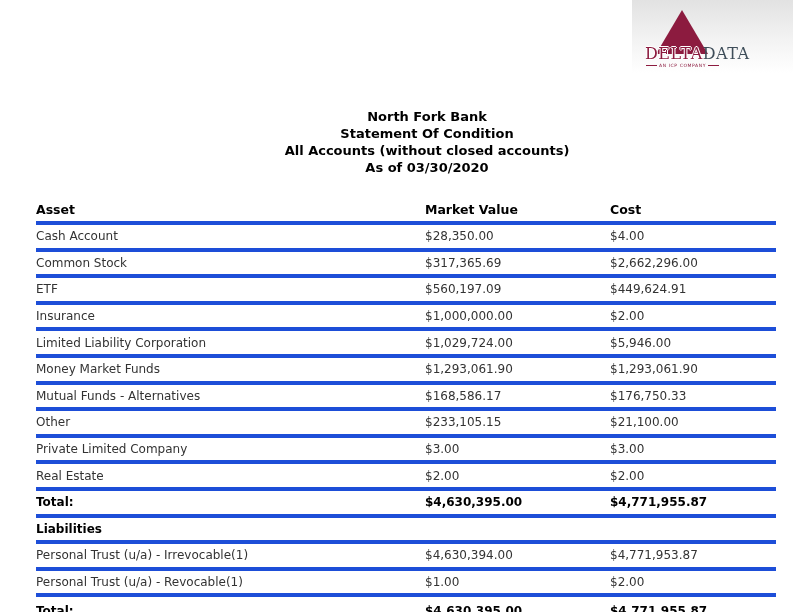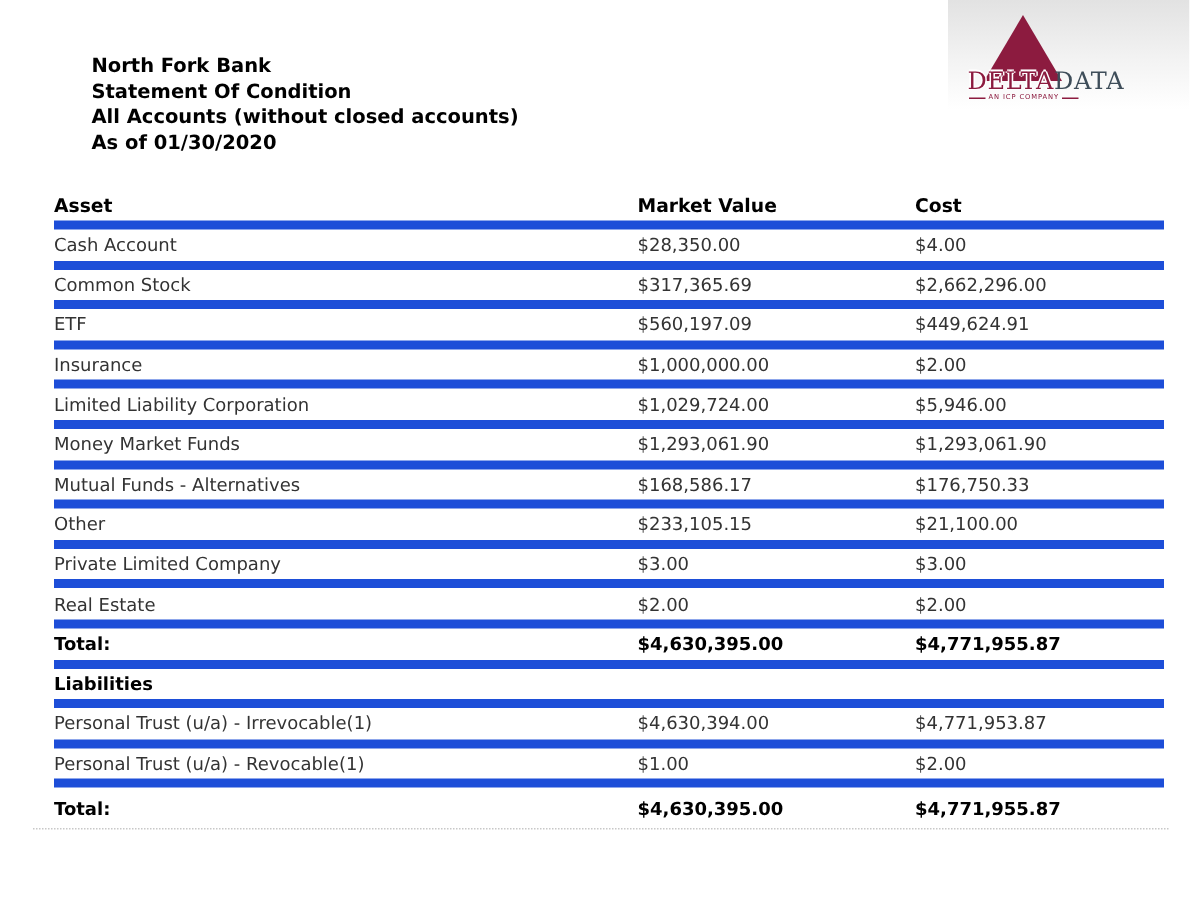--- a/index.html
+++ b/index.html
@@ -51,42 +51,42 @@
     text-align: center;
     display: flex; align-items: center; gap: 2px;
     white-space: nowrap;
   }
   .logo-tagline::before, .logo-tagline::after {
     content: ""; flex: 1; height: 1px; background: #8c1b3f;
   }
 
   
   .title-block {
-    padding-top: 36px;
+    padding-top: 108px;
     padding-left: 61px;
-    text-align: left;
+    text-align: center;
     font-weight: bold;
     font-size: 13px;
     color: #000;
     line-height: 17px;
   }
 
   
   .report-table {
     margin: 21px 17px 0 36px;
     width: 740px;
     font-size: 12px;
     color: #333;
   }
   .tr {
     display: grid;
     grid-template-columns: 389px 185px 1fr;
     align-items: center;
     height: 26.6px;
-    border-bottom: 6px solid #1d4ed8;
+    border-bottom: 4px solid #1d4ed8;
   }
   .tr.header {
     height: 28px;
     font-weight: bold;
     font-size: 12.5px;
     color: #000;
   }
   .tr.total { font-weight: bold; color: #000; }
   .tr.section { font-weight: bold; color: #000; }
   .tr.last { border-bottom: none; }
@@ -111,21 +111,21 @@
     <div class="logo-tagline">
       <span>AN ICP COMPANY</span>
     </div>
   </div>
 </div>
 
 <div class="title-block">
   <div>North Fork Bank</div>
   <div>Statement Of Condition</div>
   <div>All Accounts (without closed accounts)</div>
-  <div>As of 01/30/2020</div>
+  <div>As of 03/30/2020</div>
 </div>
 
 <div class="report-table">
   <div class="tr header">
     <div class="td">Asset</div>
     <div class="td">Market Value</div>
     <div class="td">Cost</div>
   </div>
   <div>
       <div class="tr">

